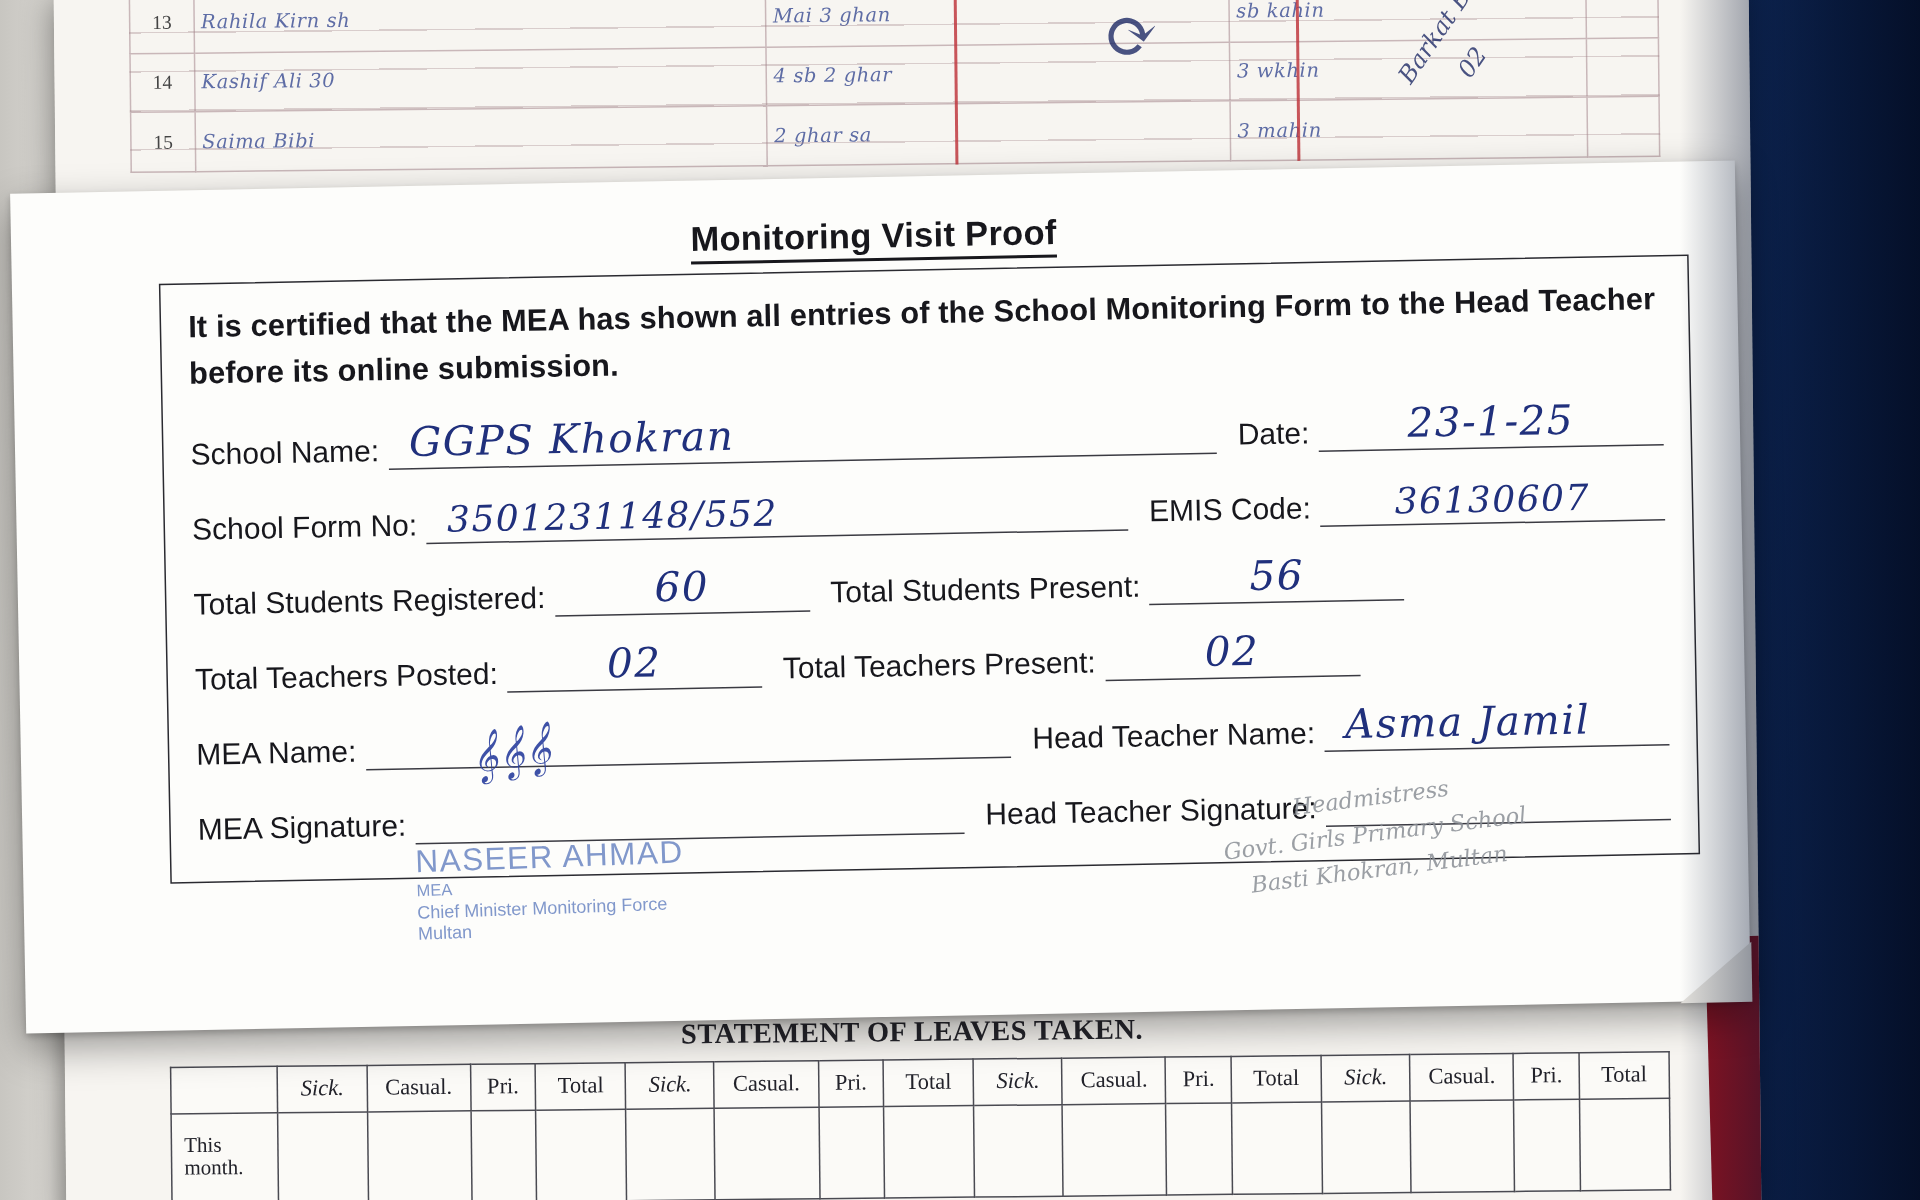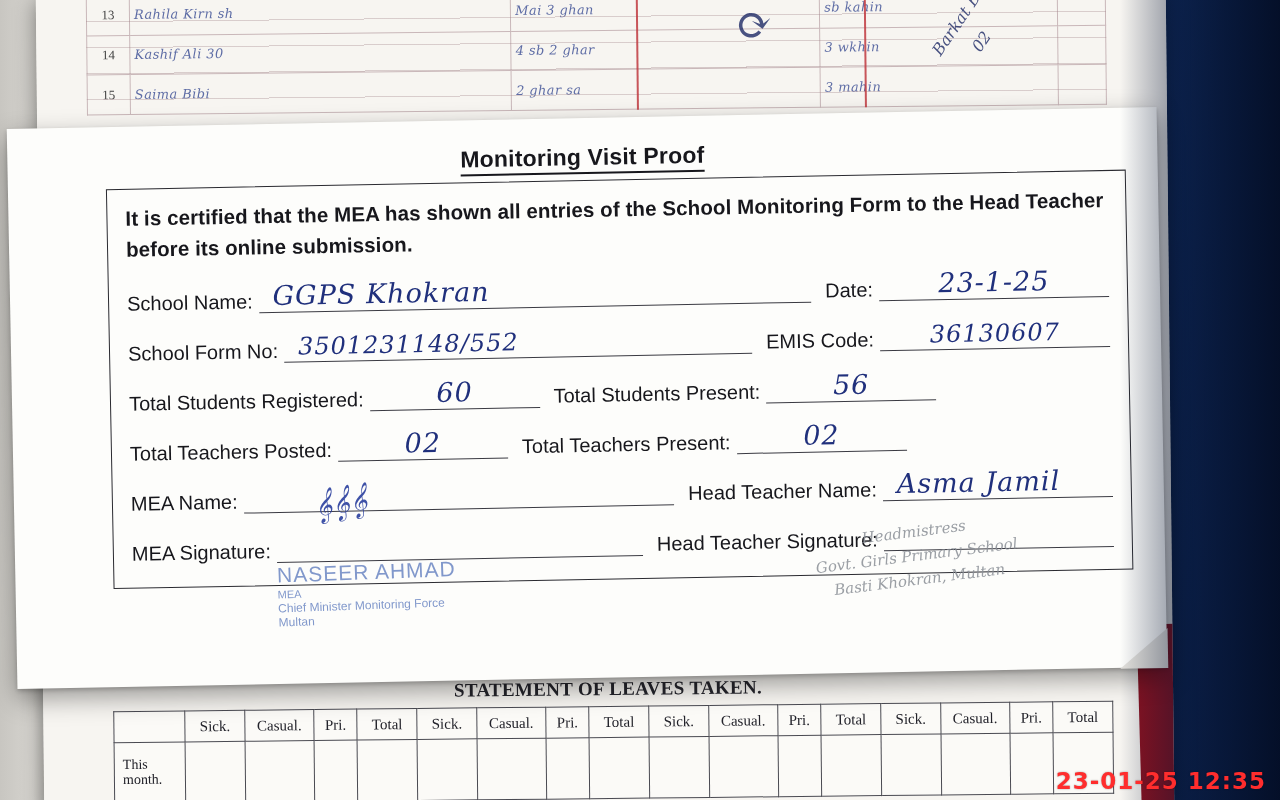--- a/index.html
+++ b/index.html
@@ -125,21 +125,21 @@
     color: #22222a;
     background: #fbfaf7;
   }
   .leaves-table th, .leaves-table td {
     border: 1px solid #4a4a52;
     text-align: center;
     padding: 3px 4px;
     height: 24px;
     font-weight: normal;
   }
-  .leaves-table th.sick { width: 72px; }
+  .leaves-table th.sick { width: 72px; font-style: italic; }
   .leaves-table th.casual { width: 76px; }
   .leaves-table th.pri { width: 48px; border-radius: 11px; }
   .leaves-table th.total { width: 72px; margin-left: 24px; }
   .leaves-table td.rowlabel {
     width: 78px;
     text-align: left;
     padding-left: 8px;
     font-size: 14px;
     line-height: 1.05;
   }
@@ -448,14 +448,13 @@
       <div>Headmistress</div>
       <div>Govt. Girls Primary School</div>
       <div>Basti Khokran, Multan</div>
     </div>
 
     <div class="slip-corner"></div>
   </div>
 
   <div class="backdrop-dark-right"></div>
 
-  <div class="timestamp">23-01-25  12:35</div>
 </div>
 
 </body></html>

